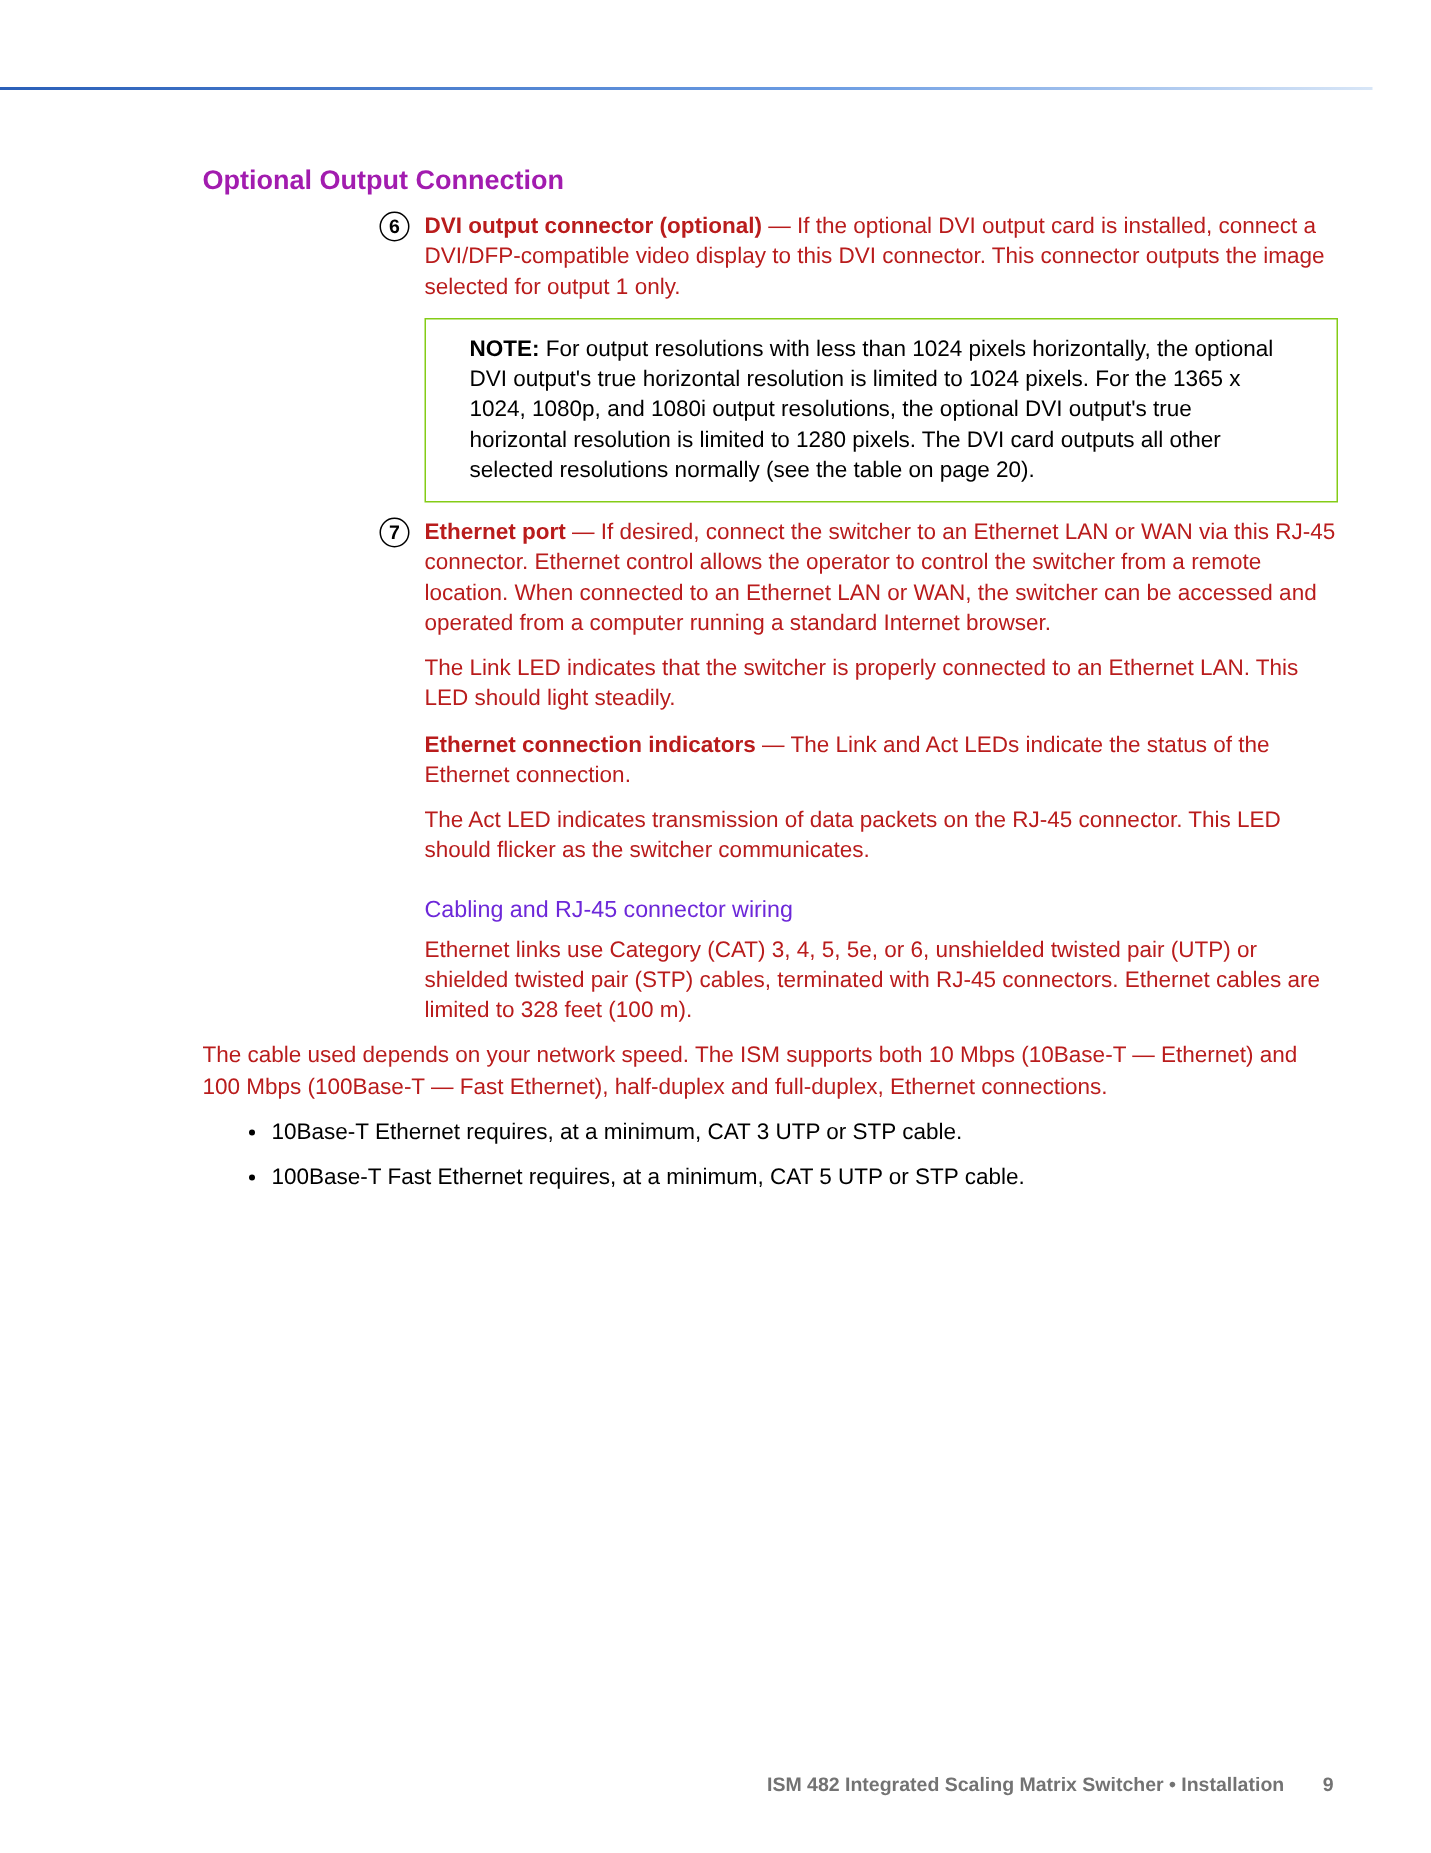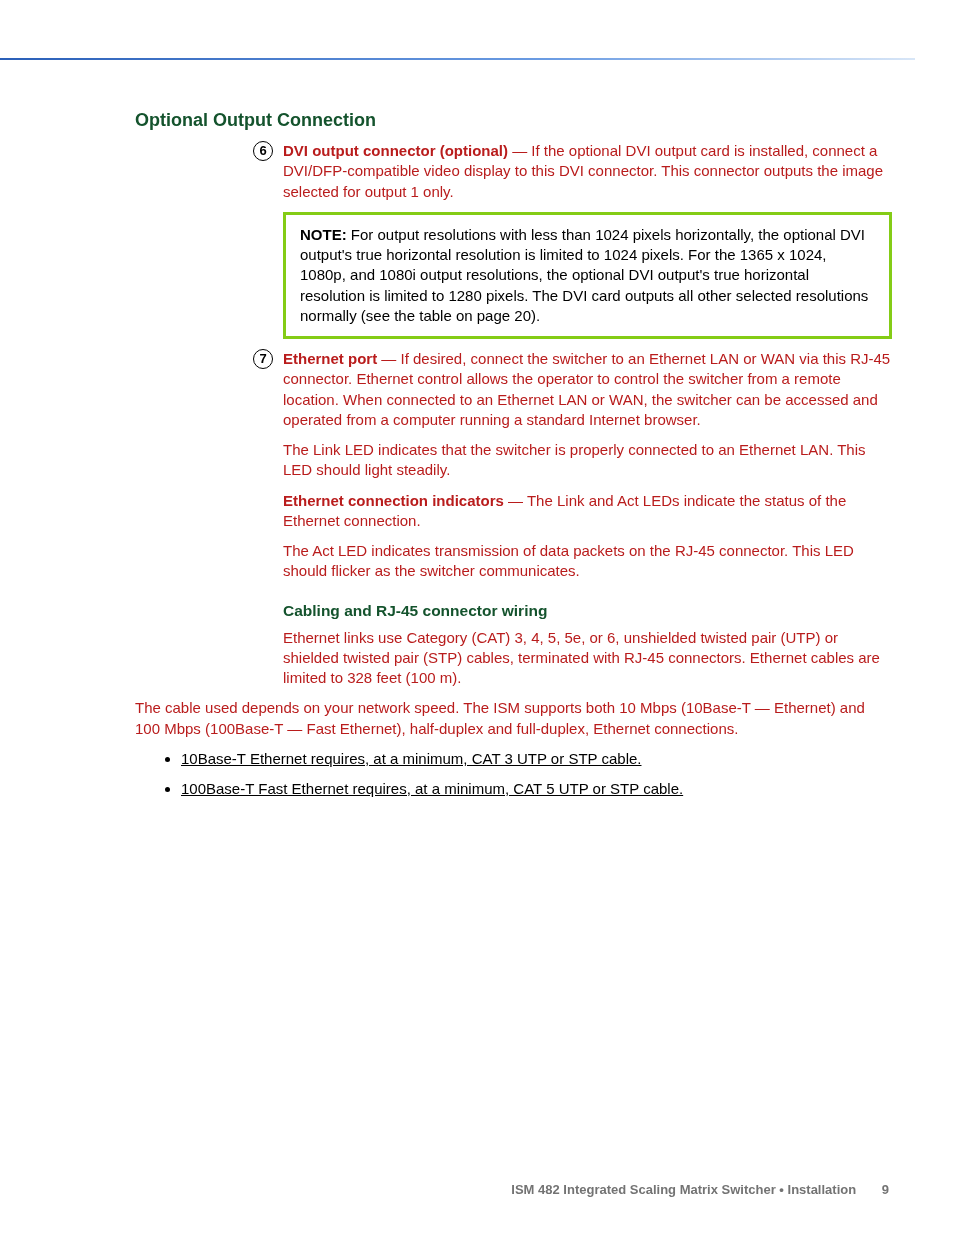--- a/index.html
+++ b/index.html
@@ -19,21 +19,21 @@
       height: 2px;
       background: linear-gradient(to right, #2a5fb8 0%, #6b9ce3 60%, #d8e6f7 100%);
     }
     .content {
       position: absolute;
       top: 110px;
       left: 135px;
       width: 757px;
     }
     h2 {
-      color: #14532d;
+      color: #a21caf;
       font-size: 18px;
       font-weight: bold;
       margin-bottom: 10px;
       margin-top: 22px;
     }
     h2:first-child { margin-top: 0; }
     .callout-block {
       margin-left: 148px;
       position: relative;
     }
@@ -51,55 +51,54 @@
       font-weight: bold;
     }
     .body-text {
       font-size: 15px;
       line-height: 1.35;
       color: #b91c1c;
       margin-bottom: 10px;
     }
     .bold-run { font-weight: bold; }
     .note-box {
-      border: 3px solid #84cc16;
-      padding: 10px 14px;
+      border: 1px solid #84cc16;
+      padding: 10px 29px;
       margin-top: 8px;
       margin-bottom: 10px;
       font-size: 15px;
       line-height: 1.35;
     }
     .note-box .nl { font-weight: bold; }
     .notes-list {
       padding-left: 30px;
       margin-top: 6px;
     }
     .notes-list li {
       font-size: 15px;
       line-height: 1.35;
       margin-bottom: 8px;
     }
     .indent-block {
       margin-left: 148px;
     }
     .sub-h {
-      color: #14532d;
+      color: #6d28d9;
       font-size: 15.5px;
-      font-weight: bold;
+      font-weight: normal;
       margin-top: 20px;
       margin-bottom: 8px;
     }
     .sub-h.ital { font-style: italic; }
     .full-block {
       margin-left: 0;
     }
     .cable-list {
       padding-left: 46px;
       margin-top: 8px;
-      text-decoration: underline;
     }
     .cable-list li {
       font-size: 15px;
       line-height: 1.35;
       margin-bottom: 10px;
     }
     .footer {
       position: absolute;
       bottom: 38px;
       right: 65px;

